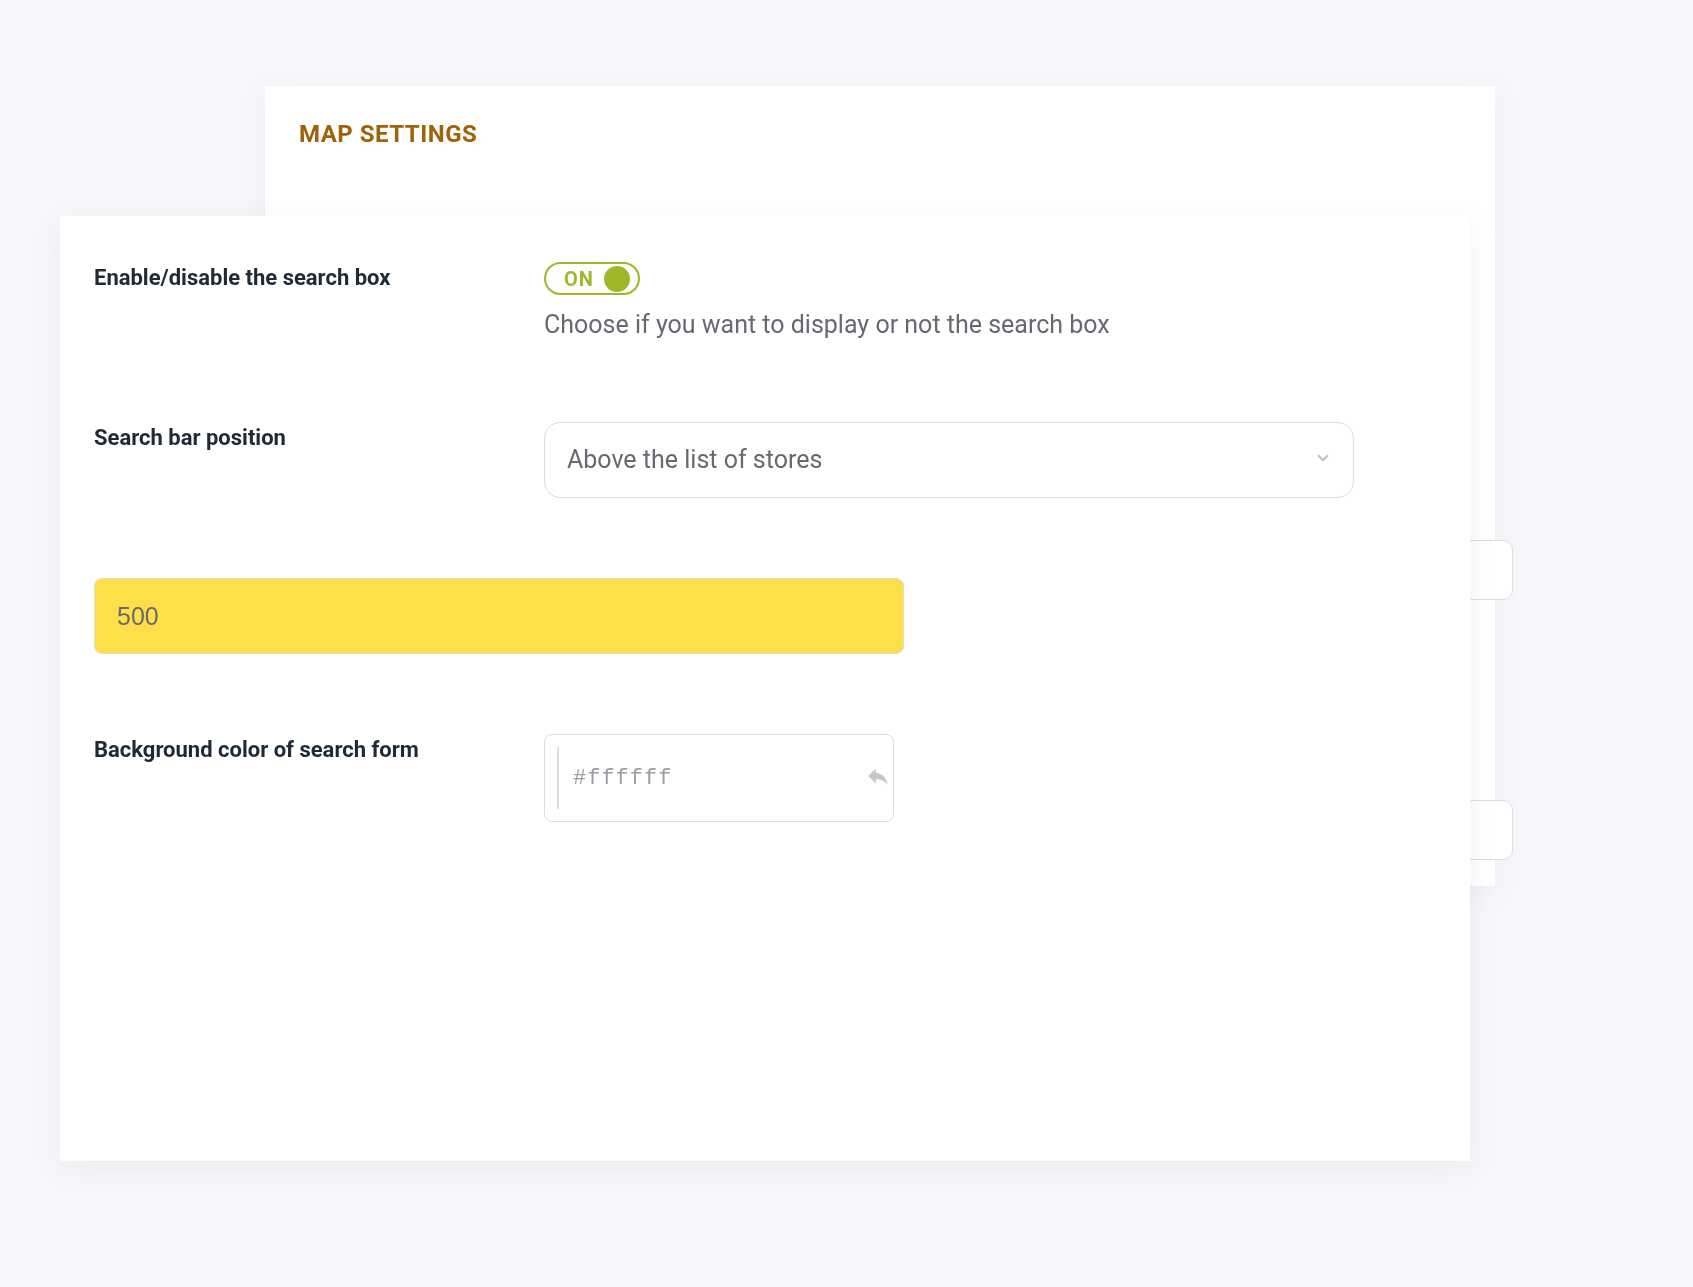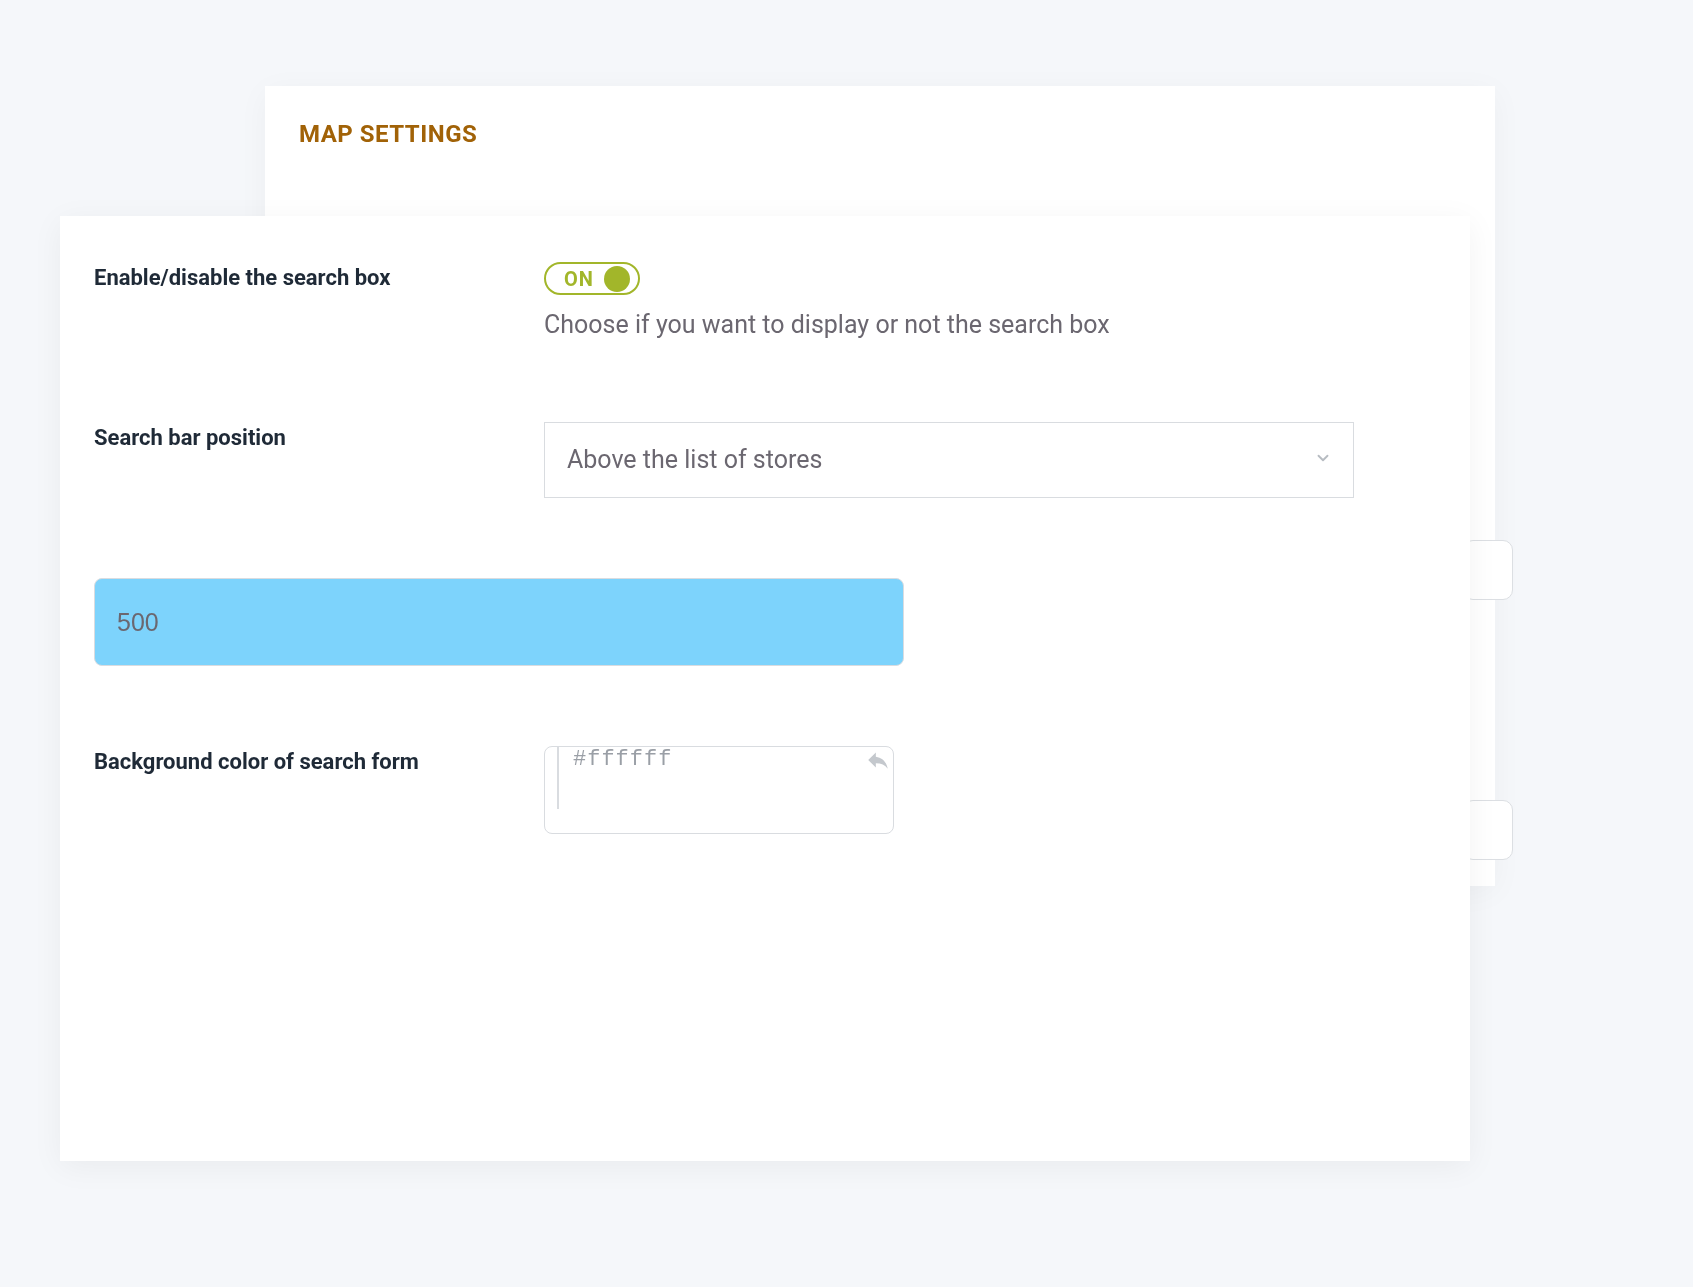--- a/index.html
+++ b/index.html
@@ -124,21 +124,21 @@
 .select-wrapper {
   position: relative;
   width: 810px;
   max-width: 100%;
 }
 
 .select {
   width: 100%;
   height: 76px;
   border: 1px solid #d9dce0;
-  border-radius: 0;
+  border-radius: 16px;
   background: #ffffff;
   color: #6b6770;
   font-size: 25px;
   padding: 0 50px 0 22px;
   appearance: none;
   -webkit-appearance: none;
   cursor: pointer;
   line-height: 74px;
   display: block;
 }
@@ -148,38 +148,38 @@
   right: 22px;
   top: 50%;
   transform: translateY(-50%);
   pointer-events: none;
   color: #b7bcc2;
 }
 
 .text-input {
   width: 810px;
   max-width: 100%;
-  height: 88px;
+  height: 76px;
   border: 1px solid #d9dce0;
   border-radius: 8px;
-  background: #7dd3fc;
+  background: #fde047;
   color: #6b6770;
   font-size: 25px;
   padding: 0 22px;
   outline: none;
 }
 
 .color-picker {
   width: 350px;
   height: 88px;
   border: 1px solid #d9dce0;
   border-radius: 8px;
   background: #ffffff;
   display: flex;
-  align-items: flex-start;
+  align-items: center;
   padding: 0 18px 0 12px;
 }
 
 .color-swatch {
   width: 62px;
   height: 62px;
   border: 1px solid #d9dce0;
   background: #ffffff;
   cursor: pointer;
 }

